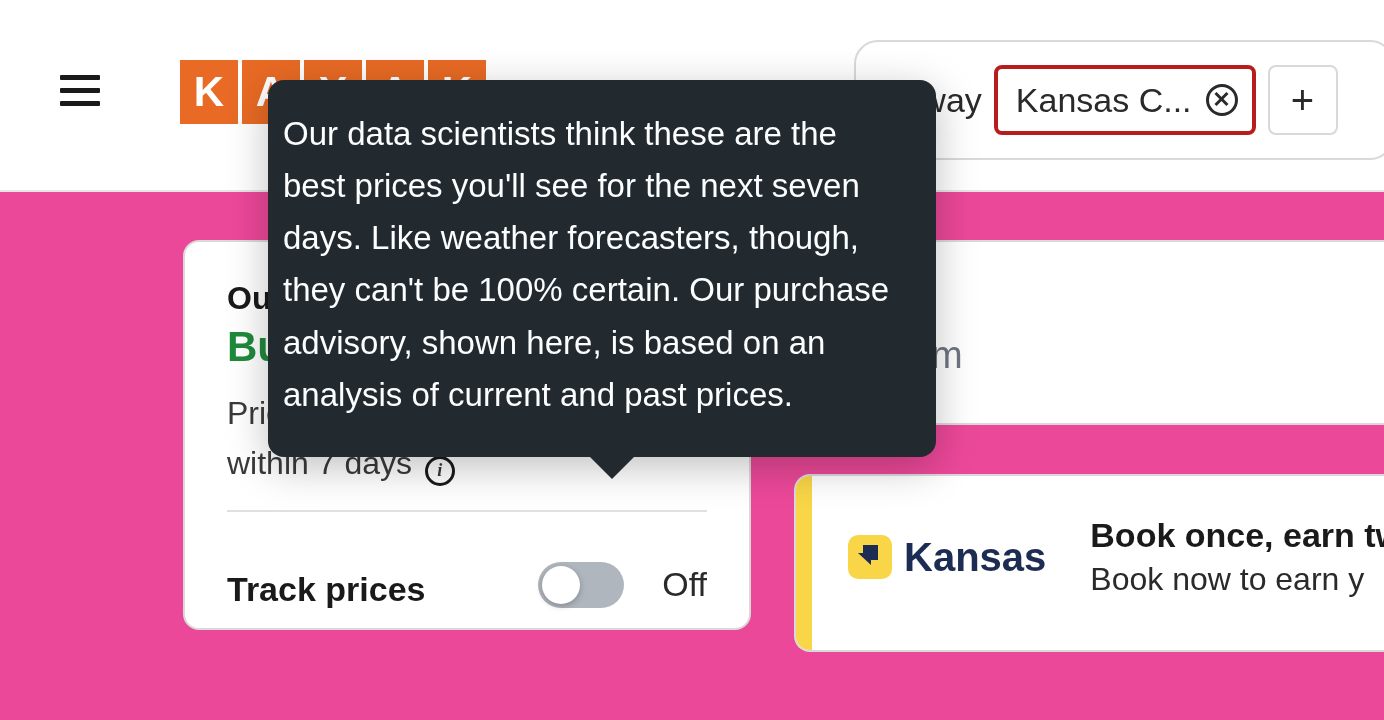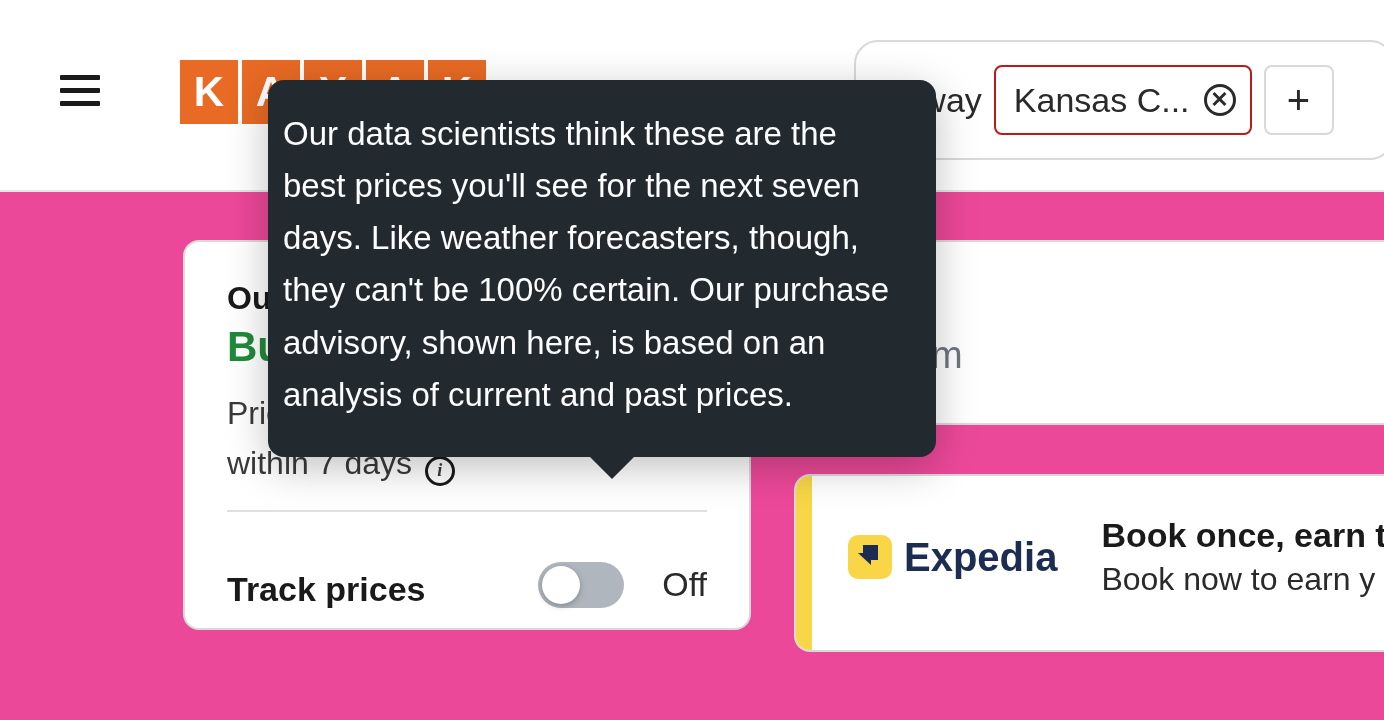--- a/index.html
+++ b/index.html
@@ -73,21 +73,21 @@
     gap: 12px;
   }
   .trip-type {
     font-size: 34px;
     color: #2a2a2a;
     flex: 0 0 auto;
     padding-left: 30px;
   }
   .origin-chip {
     background: #fff;
-    border: 2px solid #b91c1c;
+    border: 4px solid #b91c1c;
     border-radius: 8px;
     height: 70px;
     display: flex;
     align-items: center;
     padding: 0 14px 0 18px;
     gap: 14px;
     font-size: 34px;
     color: #2a2a2a;
     white-space: nowrap;
     overflow: hidden;
@@ -399,21 +399,21 @@
   <div class="sort-tab">
     <div class="sort-title-partial">pest</div>
     <div class="sort-duration">2h 20m</div>
   </div>
 
   <div class="promo-card">
     <div class="promo-stripe"></div>
     <div class="promo-content">
       <div class="expedia-logo">
         <div class="expedia-icon"></div>
-        <div class="expedia-text">Expedia</div>
+        <div class="expedia-text">Kansas</div>
       </div>
       <div class="promo-text">
         <div class="promo-heading">Book once, earn tw</div>
         <div class="promo-body">Book now to earn y</div>
       </div>
     </div>
   </div>
 
 </div>
 

